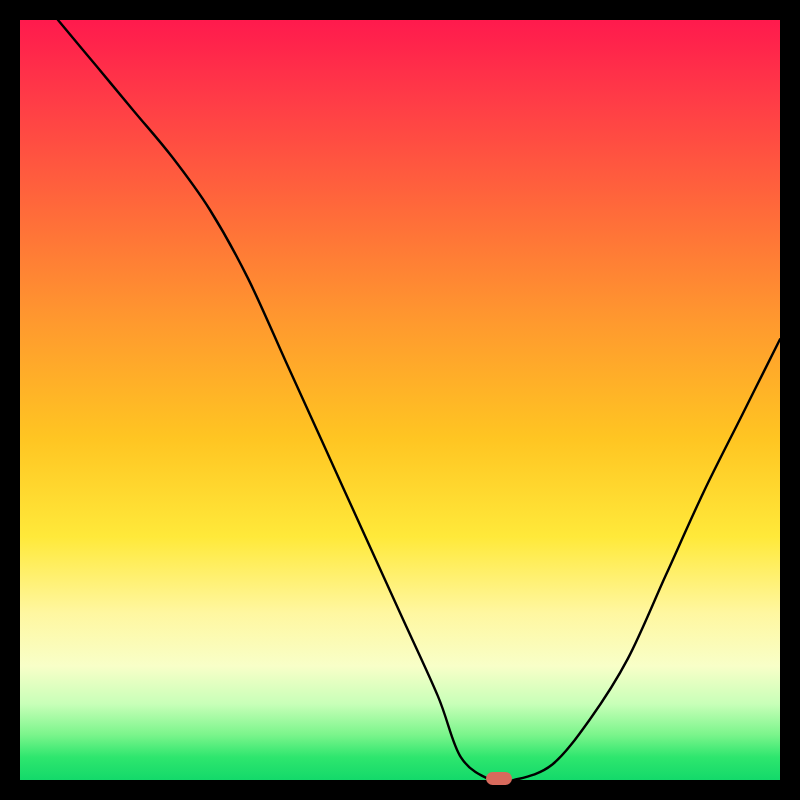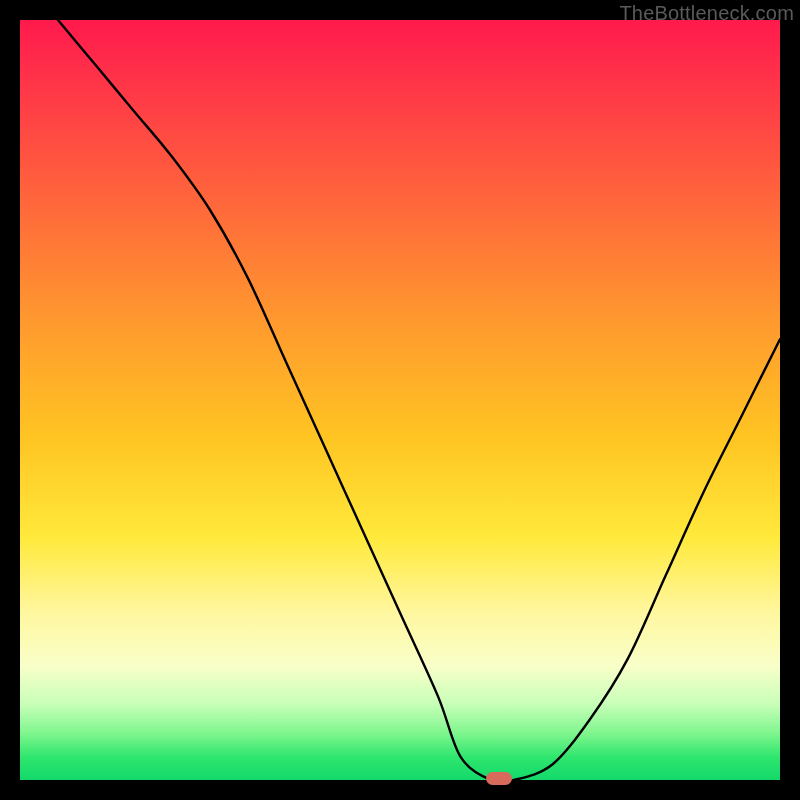--- a/index.html
+++ b/index.html
@@ -74,15 +74,14 @@
   <div class="plot-area">
 
     <svg class="curve" viewBox="0 0 760 760" preserveAspectRatio="none">
       <path id="curve-path" fill="none" stroke="#000" stroke-width="2.4" stroke-linejoin="round" stroke-linecap="round" d="M 38 0 C 44.333333333333336 7.600000000000004, 63.333333333333336 30.400000000000013, 76 45.60000000000002 C 88.66666666666667 60.80000000000003, 101.33333333333333 76.00000000000004, 114 91.20000000000005 C 126.66666666666667 106.40000000000005, 139.33333333333334 120.33333333333341, 152 136.80000000000007 C 164.66666666666666 153.26666666666674, 177.33333333333334 169.73333333333335, 190 190 C 202.66666666666666 210.26666666666665, 215.33333333333334 233.06666666666666, 228 258.4 C 240.66666666666666 283.7333333333333, 253.33333333333334 314.13333333333327, 266 341.99999999999994 C 278.6666666666667 369.8666666666666, 291.3333333333333 397.73333333333335, 304 425.6 C 316.6666666666667 453.4666666666667, 329.3333333333333 481.3333333333333, 342 509.2 C 354.6666666666667 537.0666666666666, 367.3333333333333 564.9333333333333, 380 592.8 C 392.6666666666667 620.6666666666666, 407.86666666666673 652.3333333333333, 418.00000000000006 676.4 C 428.1333333333334 700.4666666666667, 431.9333333333333 723.2666666666667, 440.79999999999995 737.2 C 449.66666666666663 751.1333333333334, 462.3333333333333 756.2, 471.2 760 C 480.06666666666666 763.8, 483.8666666666667 762.5333333333333, 494 760 C 504.1333333333333 757.4666666666667, 519.3333333333334 754.9333333333333, 532 744.8 C 544.6666666666666 734.6666666666666, 557.3333333333334 716.9333333333334, 570 699.2 C 582.6666666666666 681.4666666666667, 595.3333333333334 662.4666666666667, 608 638.4 C 620.6666666666666 614.3333333333333, 633.3333333333334 582.6666666666666, 646 554.8 C 658.6666666666666 526.9333333333333, 671.3333333333334 497.79999999999995, 684 471.2 C 696.6666666666666 444.6, 709.3333333333334 420.5333333333333, 722 395.2 C 734.6666666666666 369.8666666666667, 753.6666666666666 331.8666666666667, 760 319.20000000000005"></path>
     </svg>
 
     <div id="marker" class="marker" style="left: 465.8px; top: 752px; background: rgb(216, 106, 92);"></div>
 
   </div>
 
-  <div class="watermark">TheBottleneck.com</div>
 
 </div>
 
 </body></html>

